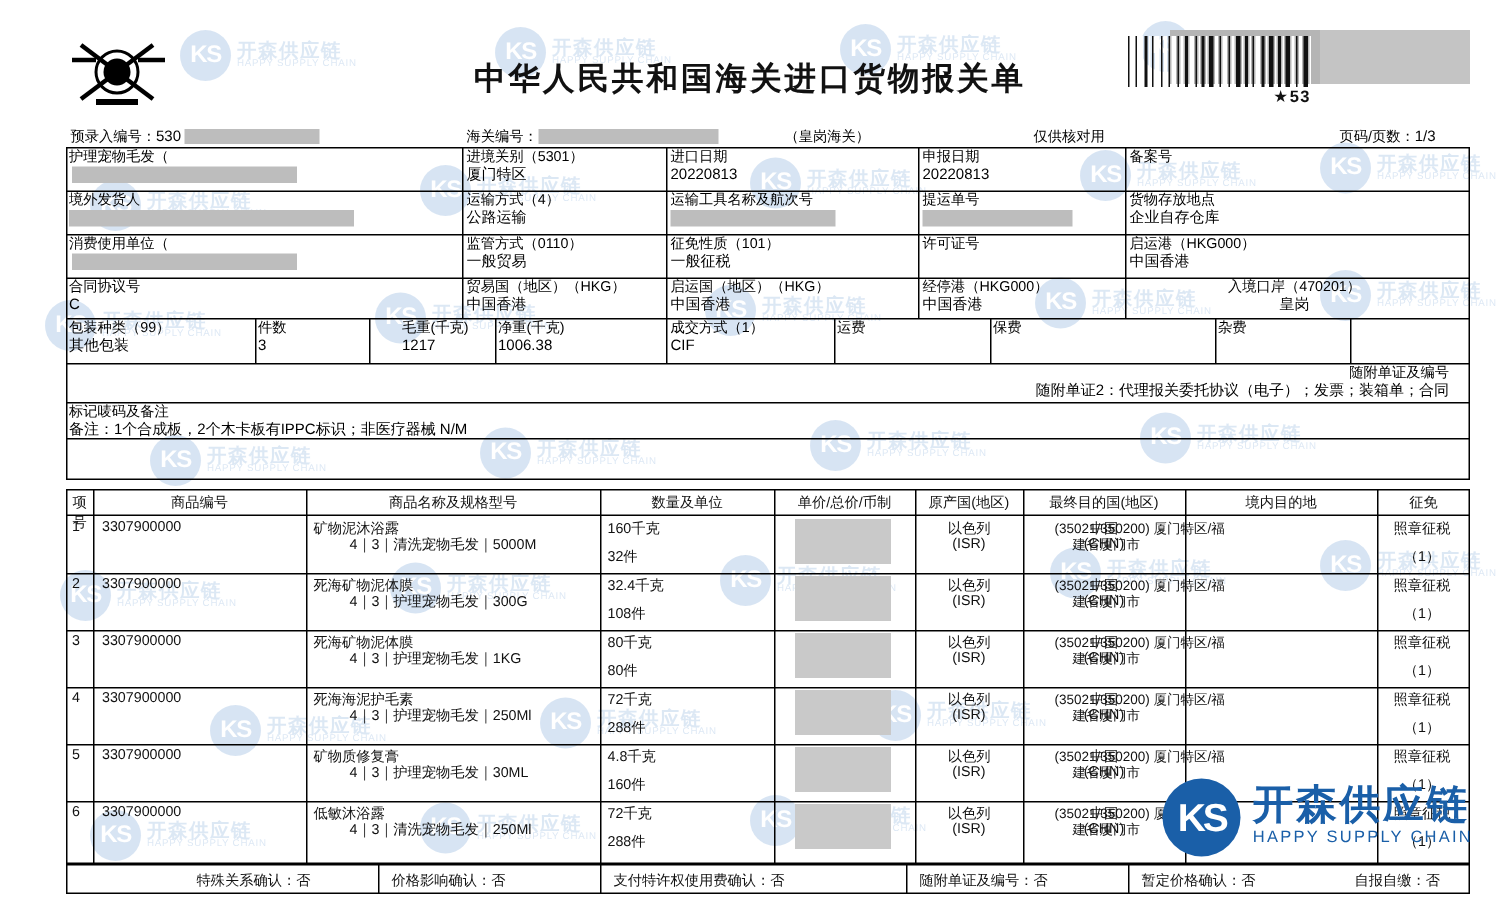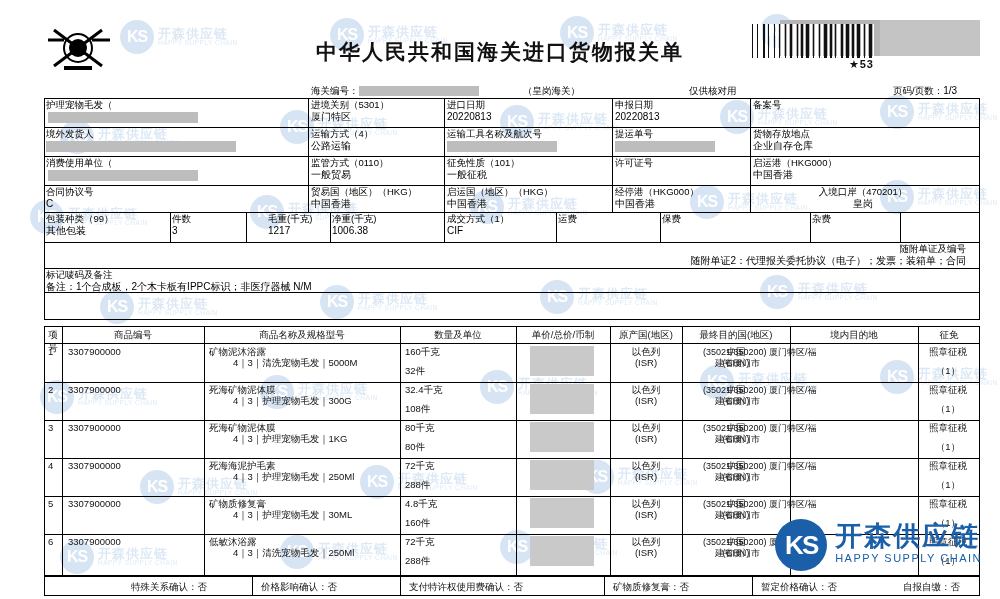--- a/index.html
+++ b/index.html
@@ -398,20 +398,23 @@
       <i class="t" style="background: rgb(255, 255, 255);"></i>
       <i class="w"></i>
       <i class="" style="background: rgb(255, 255, 255);"></i>
       <i class="t"></i>
       <i class="" style="background: rgb(255, 255, 255);"></i>
       <i class="w"></i>
       <i class="t" style="background: rgb(255, 255, 255);"></i>
     </div>
   <div class="barnum">★53</div>
 
+  <div class="cell" style="left:44px;top:84px;width:240px;">
+    <span class="lbl">预录入编号：</span><span class="val">530</span><span class="redact" style="width:90px;height:10px;margin-left:2px;"></span>
+  </div>
   <div class="cell" style="left:308px;top:84px;width:250px;">
     <span class="lbl">海关编号：</span><span class="redact" style="width:120px;height:10px;"></span>
   </div>
   <div class="cell" style="left:520px;top:84px;width:160px;">
     <span class="lbl">（皇岗海关）</span>
   </div>
   <div class="cell" style="left:686px;top:84px;width:140px;">
     <span class="lbl">仅供核对用</span>
   </div>
   <div class="cell" style="left:890px;top:84px;width:110px;">
@@ -692,21 +695,21 @@
 
   <div class="box" style="left:44px;top:576px;width:936px;height:20px;"></div>
   <div class="vline" style="left:252px;top:576px;height:20px;"></div>
   <div class="vline" style="left:400px;top:576px;height:20px;"></div>
   <div class="vline" style="left:604px;top:576px;height:20px;"></div>
   <div class="vline" style="left:752px;top:576px;height:20px;"></div>
 
   <div class="cell footer-cell" style="left:128px;top:580px;">特殊关系确认：否</div>
   <div class="cell footer-cell" style="left:258px;top:580px;">价格影响确认：否</div>
   <div class="cell footer-cell" style="left:406px;top:580px;">支付特许权使用费确认：否</div>
-  <div class="cell footer-cell" style="left:610px;top:580px;">矿物质修复膏：否</div>
+  <div class="cell footer-cell" style="left:610px;top:580px;">随附单证及编号：否</div>
   <div class="cell footer-cell" style="left:758px;top:580px;">暂定价格确认：否</div>
   <div class="cell footer-cell" style="left:900px;top:580px;">自报自缴：否</div>
 
   <div class="biglogo">
     <div class="disc">KS</div>
     <div>
       <div class="l1">开森供应链</div>
       <div class="l2">HAPPY SUPPLY CHAIN</div>
     </div>
   </div>

